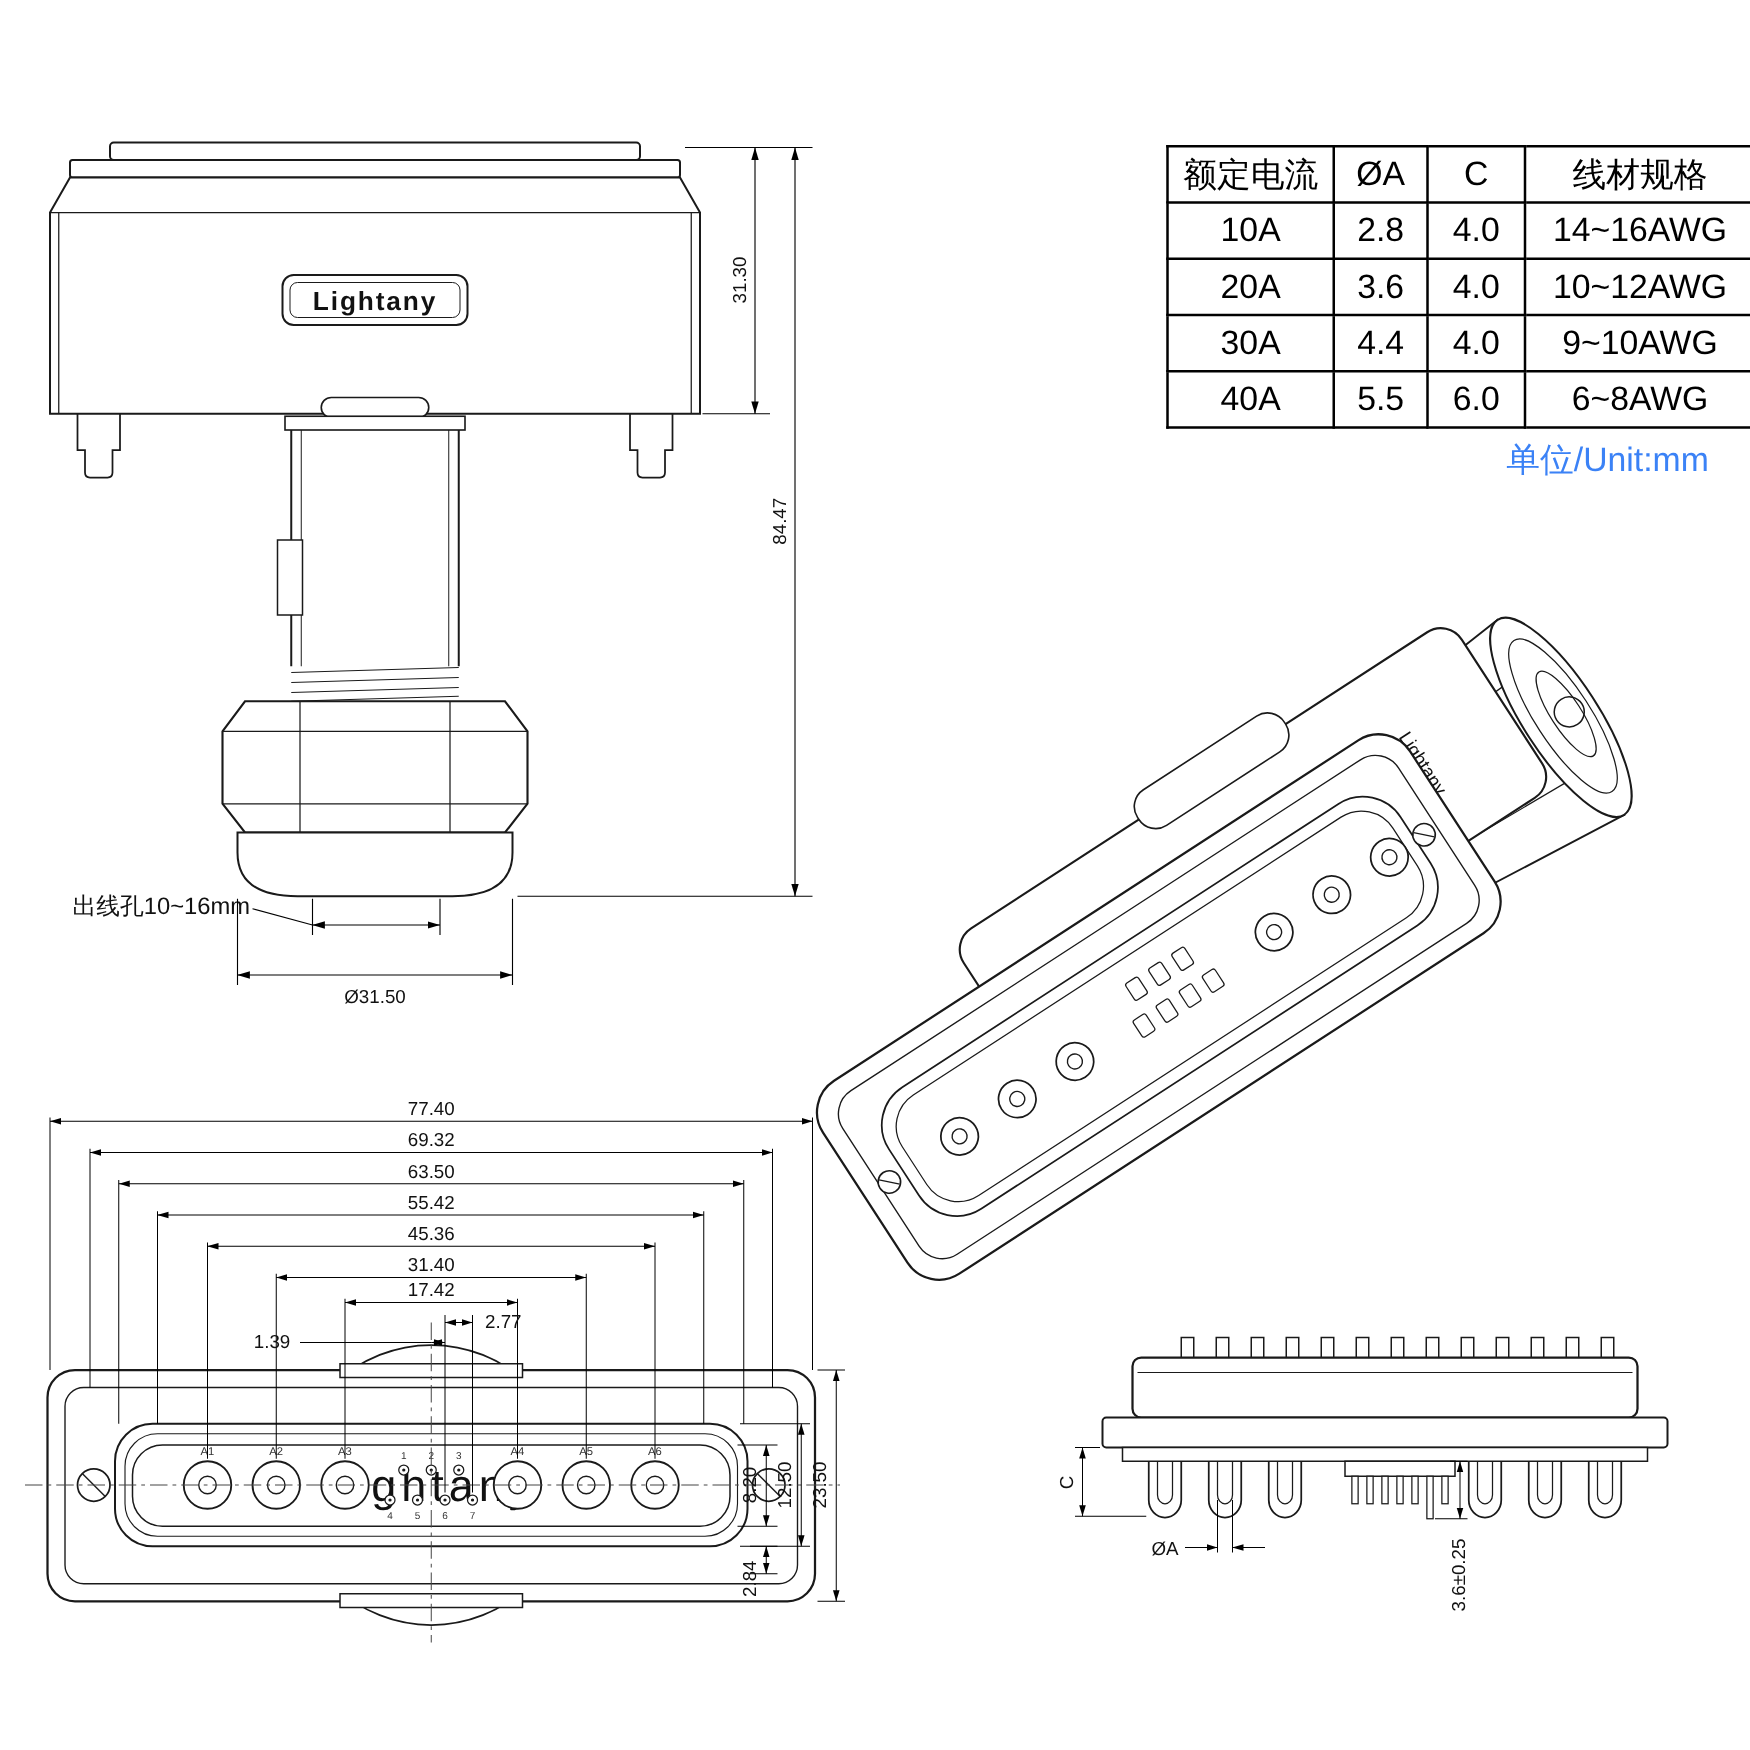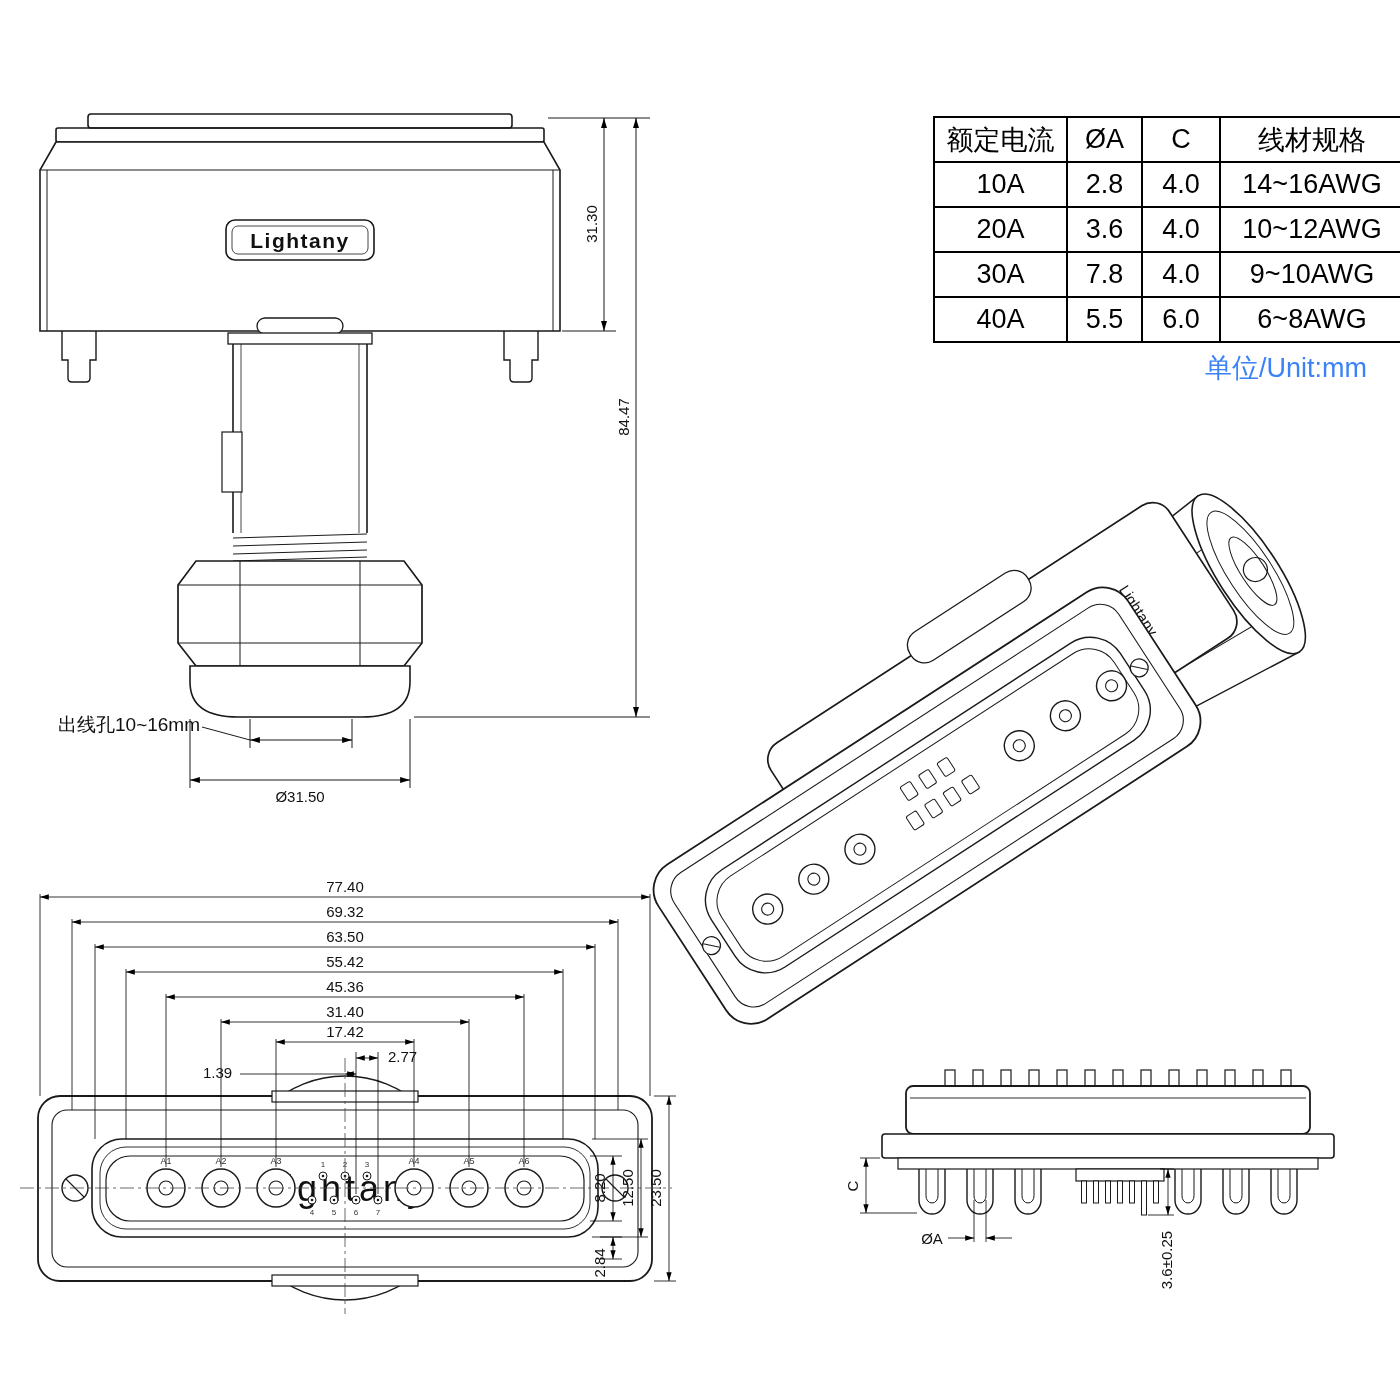--- a/index.html
+++ b/index.html
@@ -369,21 +369,21 @@
       <td>14~16AWG</td>
     </tr>
     <tr>
       <td>20A</td>
       <td>3.6</td>
       <td>4.0</td>
       <td>10~12AWG</td>
     </tr>
     <tr>
       <td>30A</td>
-      <td>7.8</td>
+      <td>4.4</td>
       <td>4.0</td>
       <td>9~10AWG</td>
     </tr>
     <tr>
       <td>40A</td>
       <td>5.5</td>
       <td>6.0</td>
       <td>6~8AWG</td>
     </tr>
   </tbody>

